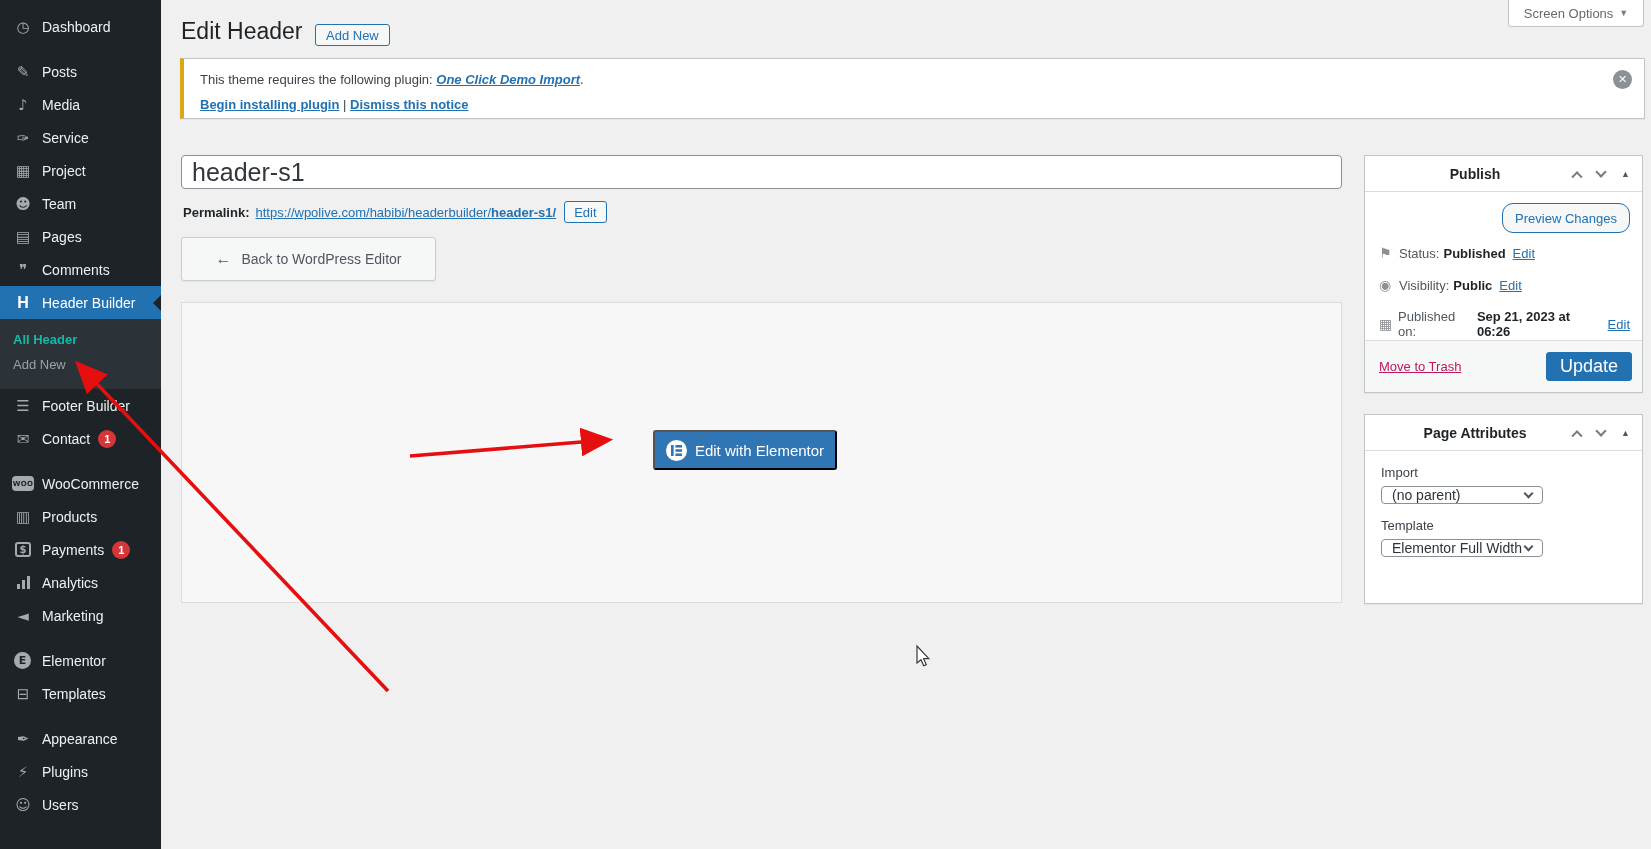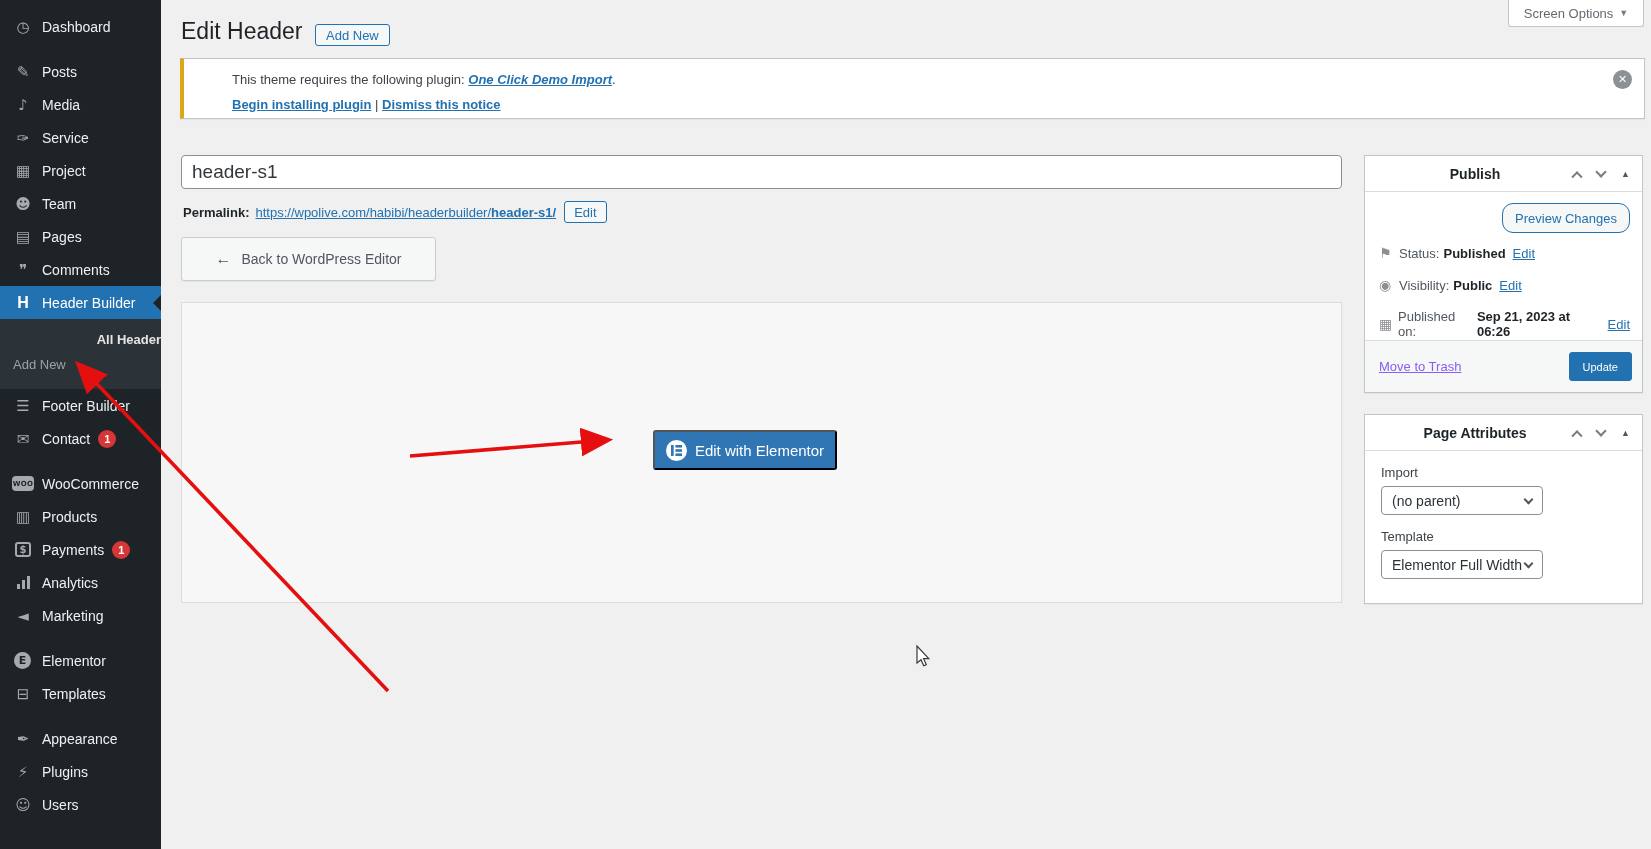--- a/index.html
+++ b/index.html
@@ -19,39 +19,39 @@
   .mi-icon.circle { background:#a7aaad; color:#1d2327; border-radius:50%; width:17px; min-width:17px; height:17px; font-size:11px; font-weight:900; margin-left:2px; margin-right:11px; }
   .mi-icon.bars { align-items:flex-end; gap:2px; }
   .mi-icon.bars i { display:block; width:3px; background:#a7aaad; }
   .mi-icon.hletter { color:#dcdcde; font-weight:bold; font-size:16px; font-family:"Liberation Sans",sans-serif; }
   .menu-item.active .mi-icon.hletter { color:#fff; }
   .mi-label { flex:0 0 auto; }
   .mi-badge { margin-left:8px; background:#d63638; color:#fff; font-size:11px; font-weight:bold; border-radius:50%; width:18px; height:18px; display:flex; align-items:center; justify-content:center; }
   .active-arrow { position:absolute; right:0; top:50%; margin-top:-8px; width:0; height:0; border-top:8px solid transparent; border-bottom:8px solid transparent; border-right:8px solid #1d2327; }
   .submenu { background:#2c3338; padding:8px 0 12px 0; }
   .submenu-item { display:block; padding:5px 0 5px 13px; font-size:13px; color:#9ca2a7; cursor:pointer; }
-  .submenu-item.current { color:#e5e5e5; font-weight:bold;text-align:right; }
+  .submenu-item.current { color:#14b8a6; font-weight:bold; }
 
   
   .screen-options { position:absolute; left:1508px; top:0; width:136px; height:27px; background:#fff; border:1px solid #c3c4c7; border-top:none; border-radius:0 0 3px 3px; display:flex; align-items:center; justify-content:center; gap:6px; font-size:13px; color:#646970; cursor:pointer; }
   .so-caret { font-size:9px; color:#787c82; }
 
   
   .page-title { position:absolute; left:181px; top:18px; font-size:23px; font-weight:400; color:#1d2327; }
   .add-new-btn { position:absolute; left:315px; top:24px; height:22px; padding:0 10px; background:#f6f7f7; border:1px solid #2271b1; border-radius:3px; color:#2271b1; font-size:13px; display:flex; align-items:center; cursor:pointer; }
 
   
   .notice { position:absolute; left:180px; top:58px; width:1465px; height:61px; background:#fff; border:1px solid #c3c4c7; border-left:4px solid #dba617; box-shadow:0 1px 1px rgba(0,0,0,.04); padding:11px 44px 0 16px; font-size:13px; color:#3c434a; }
-  .notice p { line-height:19px; margin-bottom:6px;margin-left:32px; }
+  .notice p { line-height:19px; margin-bottom:6px; }
   .notice a { color:#2271b1; font-weight:600; text-decoration:underline; cursor:pointer; }
   .notice .plugin-link { font-style:italic; }
   .notice-dismiss { position:absolute; right:12px; top:11px; width:19px; height:19px; border-radius:50%; background:#8c9196; color:#fff; font-size:11px; font-weight:bold; display:flex; align-items:center; justify-content:center; cursor:pointer; }
 
   
-  .title-input { position:absolute; left:181px; top:155px; width:1161px; height:34px; border:1px solid #8c8f94; border-radius:4px; background:#fff; font-size:19px; color:#32373c; padding:0 10px; font-family:"Liberation Sans","DejaVu Sans",sans-serif; outline:none; }
+  .title-input { position:absolute; left:181px; top:155px; width:1161px; height:34px; border:1px solid #8c8f94; border-radius:4px; background:#fff; font-size:25px; color:#32373c; padding:0 10px; font-family:"Liberation Sans","DejaVu Sans",sans-serif; outline:none; }
   .permalink-row { position:absolute; left:183px; top:200px; height:24px; display:flex; align-items:center; font-size:13px; color:#1d2327; }
   .permalink-label { font-weight:bold; margin-right:6px; }
   .permalink-link { color:#2271b1; text-decoration:underline; cursor:pointer; }
   .permalink-link b { font-weight:bold;margin-top:15px; }
   .mini-edit-btn { margin-left:8px; height:22px; padding:0 9px; background:#f6f7f7; border:1px solid #2271b1; border-radius:3px; color:#2271b1; font-size:13px; display:flex; align-items:center; cursor:pointer; }
   .back-btn { position:absolute; left:181px; top:237px; width:255px; height:44px; background:#f6f7f7; border:1px solid #c9cdd1; border-radius:3px; box-shadow:0 1px 1px rgba(0,0,0,.05); display:flex; align-items:center; justify-content:center; gap:10px; font-size:14px; color:#50575e; cursor:pointer; }
   .back-arrow { font-size:16px; }
   .editor-box { position:absolute; left:181px; top:302px; width:1161px; height:301px; background:#f7f7f8; border:1px solid #dcdcde; }
   .elementor-btn { position:absolute; left:653px; top:430px; width:184px; height:40px; background:#3076b5; border-radius:3px; color:#fff; font-size:15px; display:flex; align-items:center; justify-content:center; gap:8px; cursor:pointer; }
   .el-circle { width:21px; height:21px; background:#fff; border-radius:50%; display:flex; align-items:center; justify-content:center; }
@@ -66,25 +66,25 @@
   .chev.down { transform:rotate(45deg); margin-top:-4px; }
   .pb-toggle { font-size:9px; color:#50575e; cursor:pointer; }
   #publish-box { top:155px; height:238px; }
   .preview-row { text-align:right; padding:11px 12px 4px 12px; }
   .preview-btn { display:inline-flex; align-items:center; height:30px; padding:0 12px; background:#f6f7f7; border:1px solid #2271b1; border-radius:11px; color:#2271b1; font-size:13px; cursor:pointer; }
   .misc-row { display:flex; align-items:center; padding:8px 12px 8px 14px; font-size:13px; color:#50575e; }
   .misc-icon { width:20px; color:#8c8f94; font-size:14px; font-family:"DejaVu Sans",sans-serif; }
   .misc-row b { color:#1d2327; margin:0 4px; }
   .edit-link { color:#2271b1; text-decoration:underline; margin-left:3px; cursor:pointer; }
   .publish-footer { position:absolute; left:0; right:0; bottom:0; height:52px; background:#f6f7f7; border-top:1px solid #dcdcde; display:flex; align-items:center; justify-content:space-between; padding:0 10px 0 14px; }
-  .trash-link { color:#8b5cf6; font-size:13px; text-decoration:underline; cursor:pointer; }
-  .update-btn { height:29px; padding:0 13px; background:#2271b1; border:1px solid #2271b1; border-radius:3px; color:#fff; font-size:11px; display:flex; align-items:center; cursor:pointer; }
+  .trash-link { color:#be185d; font-size:13px; text-decoration:underline; cursor:pointer; }
+  .update-btn { height:29px; padding:0 13px; background:#2271b1; border:1px solid #2271b1; border-radius:3px; color:#fff; font-size:18px; display:flex; align-items:center; cursor:pointer; }
   #attrs-box { top:414px; height:190px; }
   .attr-label { font-size:13px; color:#3c434a; margin:14px 0 6px 16px; }
-  .select-box { margin-left:16px; width:162px; height:29px; border:1px solid #8c8f94; border-radius:4px; background:#fff; display:flex; align-items:center; justify-content:space-between; padding:0 10px; font-size:14px; color:#2c3338; cursor:pointer; }
+  .select-box { margin-left:16px; width:162px; height:18px; border:1px solid #8c8f94; border-radius:4px; background:#fff; display:flex; align-items:center; justify-content:space-between; padding:0 10px; font-size:14px; color:#2c3338; cursor:pointer; }
   .select-box .chev { width:7px; height:7px; border-color:#50575e; transform:rotate(45deg); margin-top:-3px; }
 
   
   #overlay { position:absolute; left:0; top:0; width:1651px; height:849px; z-index:60; pointer-events:none; }
 </style>
 </head>
 <body>
 
 <div id="root">
 

